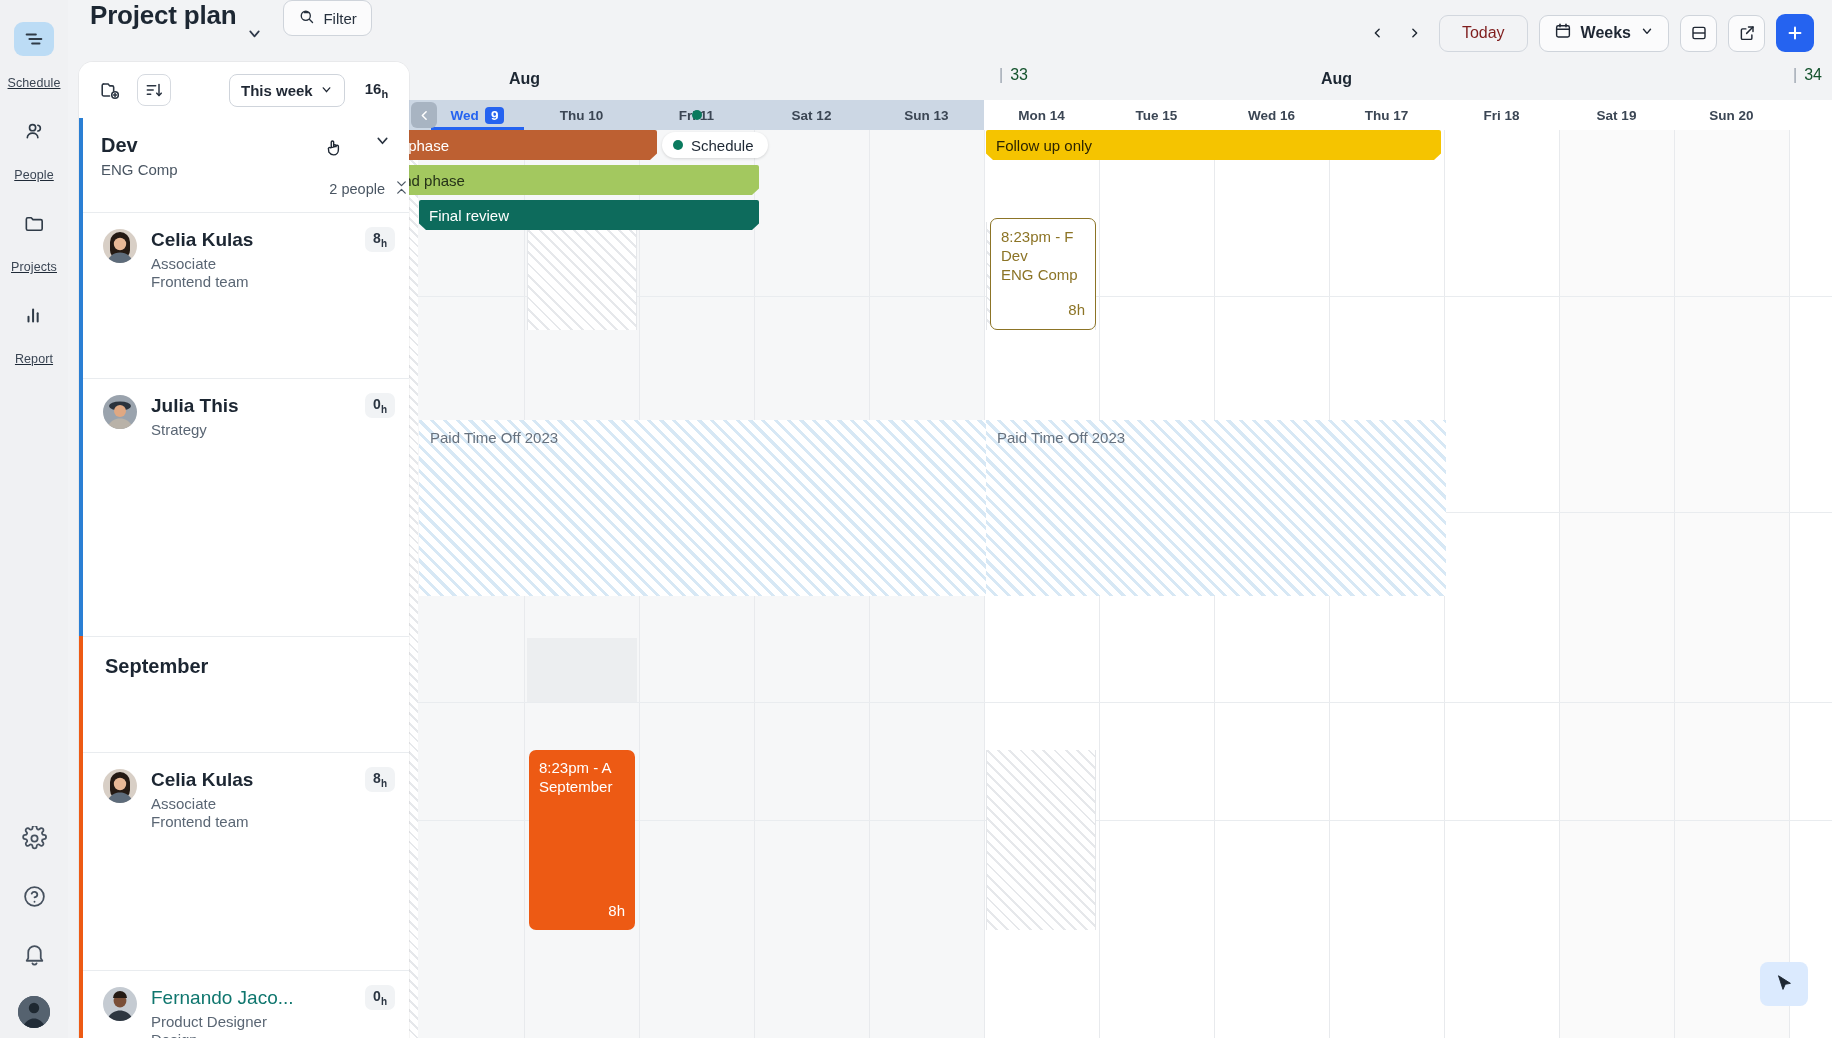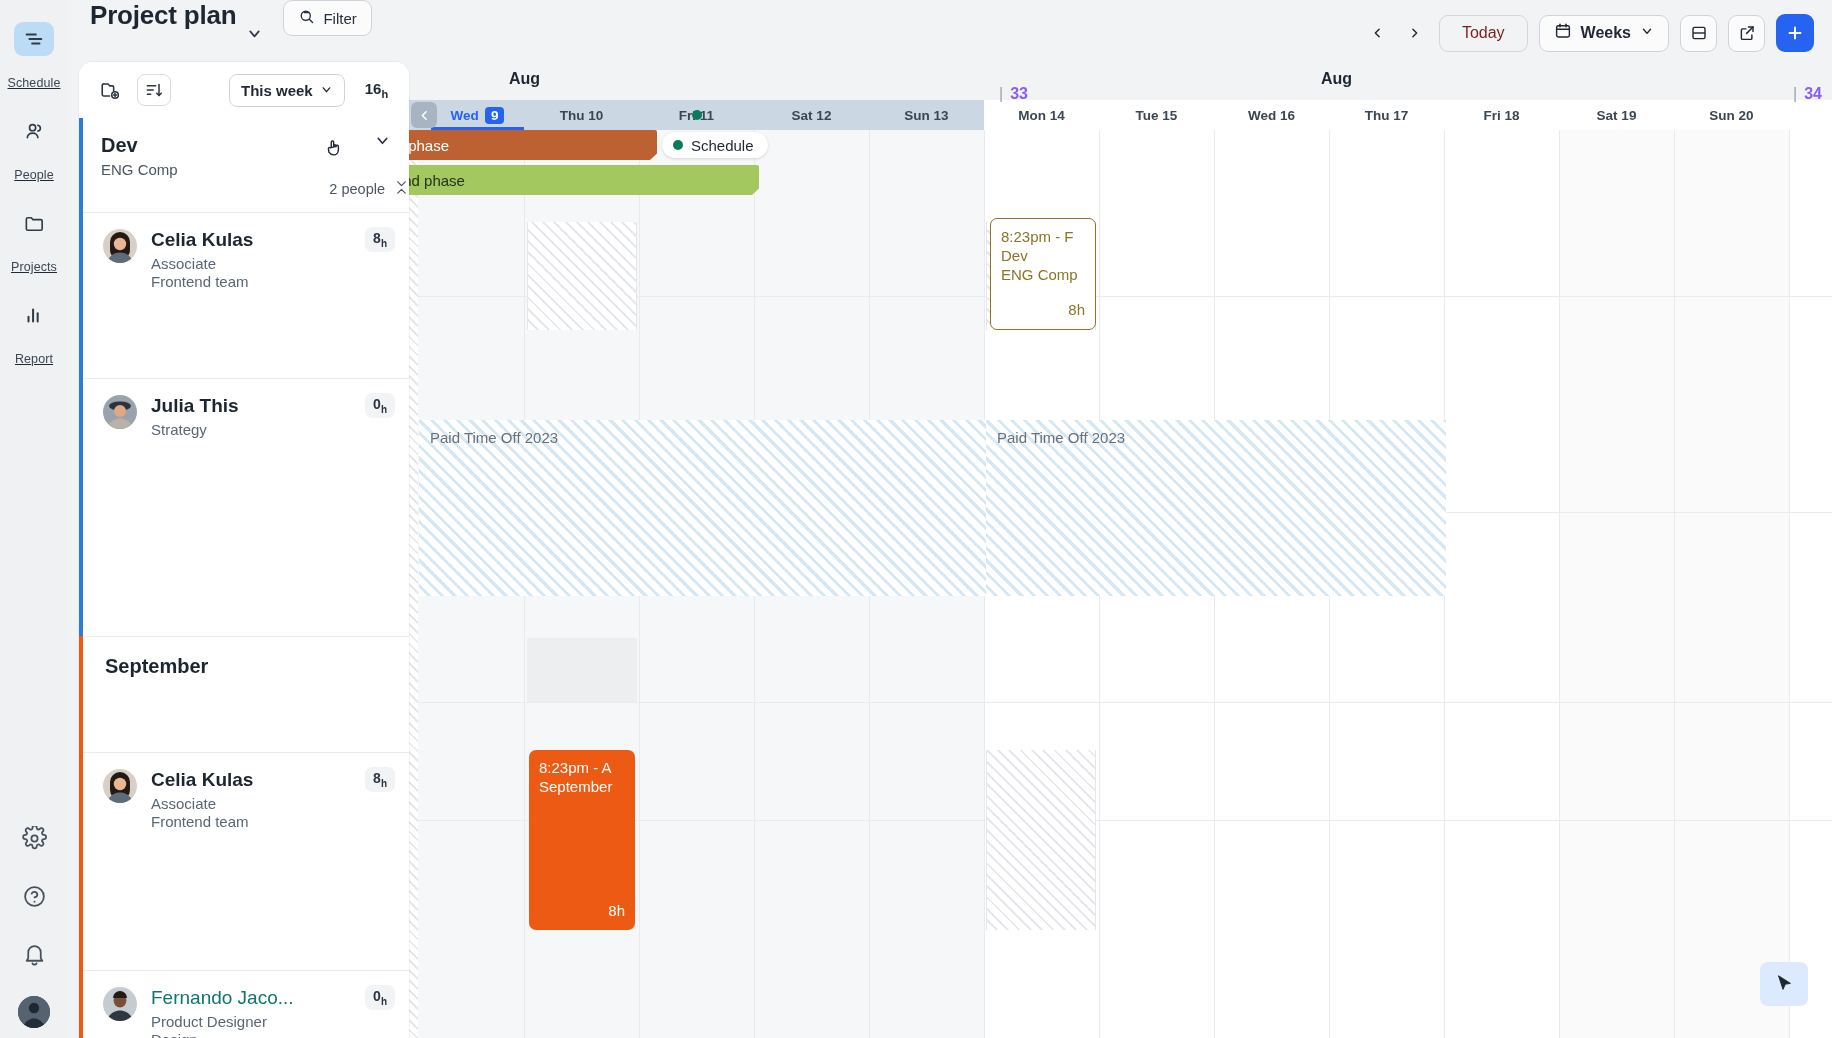--- a/index.html
+++ b/index.html
@@ -116,21 +116,21 @@
   }
   .p-hours sub{font-size:10px;font-weight:700;}
 
   .month-row { position:absolute; left:4px; width:326px; border-top:1px solid #e9ecef; padding:18px 18px 0 22px; }
   .month-name { font-size:20px; font-weight:600; color:#1c2632; }
 
   
   .cal { position:absolute; left:409px; top:62px; right:0; height:976px; overflow:hidden; background:#fff; }
   .cal-monthrow { position:absolute; left:0; top:0; height:38px; width:100%; background:#f2f3f5; }
   .cal-month-label { position:absolute; top:8px; font-size:16px; font-weight:600; color:#1d2733; }
-  .cal-week-num { position:absolute; top:23px; font-size:16px; font-weight:700; color:#8b5cf6; }
+  .cal-week-num { position:absolute; top:4px; font-size:16px; font-weight:400; color:#14532d; }
   .cal-week-num::before{ content:"|"; color:#9aa3ae; margin-right:7px; font-weight:400;}
 
   .cal-dayrow { position:absolute; left:0; top:38px; height:30px; width:100%; }
   .cal-dayrow .dh {
     position:absolute; top:0; height:30px; display:flex; align-items:center; justify-content:center;
     font-size:13.5px; font-weight:600; color:#3b4654;
   }
   .dh.curweek { background:#ccd7e4; }
   .today-pill { background:#2563f0; color:#fff; border-radius:4px; padding:1px 6px; margin-left:6px; font-weight:700; }
   .today-underline { position:absolute; height:3px; background:#2563f0; top:27px; }
@@ -400,20 +400,22 @@
       <div class="row-line" style="top:572px;"></div>
       <div class="row-line" style="top:690px;"></div>
 
       <div class="hatch-narrow" style="left:0px;"></div>
       <div class="hatch-block" style="left:118px;top:92px;width:110px;height:108px;"></div>
       <div class="hatch-block" style="left:577px;top:92px;width:110px;height:108px;"></div>
       <div class="hatch-block" style="left:577px;top:620px;width:110px;height:180px;"></div>
 
       <div class="bar bar-initial" style="left:-50px;top:0px;width:298px;">Initial phase</div>
       <div class="bar bar-second" style="left:-50px;top:35px;width:400px;">Second phase</div>
+      <div class="bar bar-final" style="left:10px;top:70px;width:340px;">Final review</div>
+      <div class="bar bar-follow" style="left:577px;top:0px;width:455px;">Follow up only</div>
 
       <div class="deadline-pill" style="left:253px;top:2px;">
         <span class="deadline-dot"></span>
         <span>Schedule</span>
       </div>
 
       <div class="pto" style="left:10px;top:290px;width:578px;">Paid Time Off 2023</div>
       <div class="pto" style="left:577px;top:290px;width:460px;">Paid Time Off 2023</div>
 
       <div class="event-card outline" style="left:581px;top:88px;width:106px;height:112px;">

